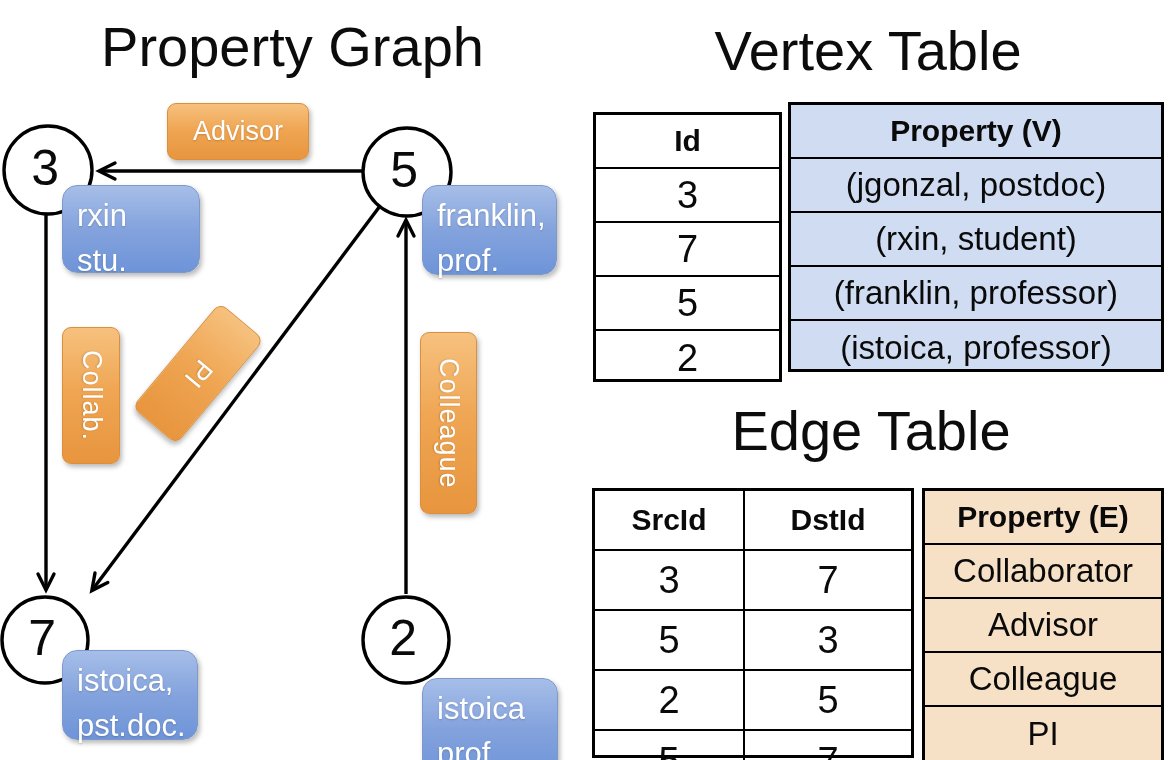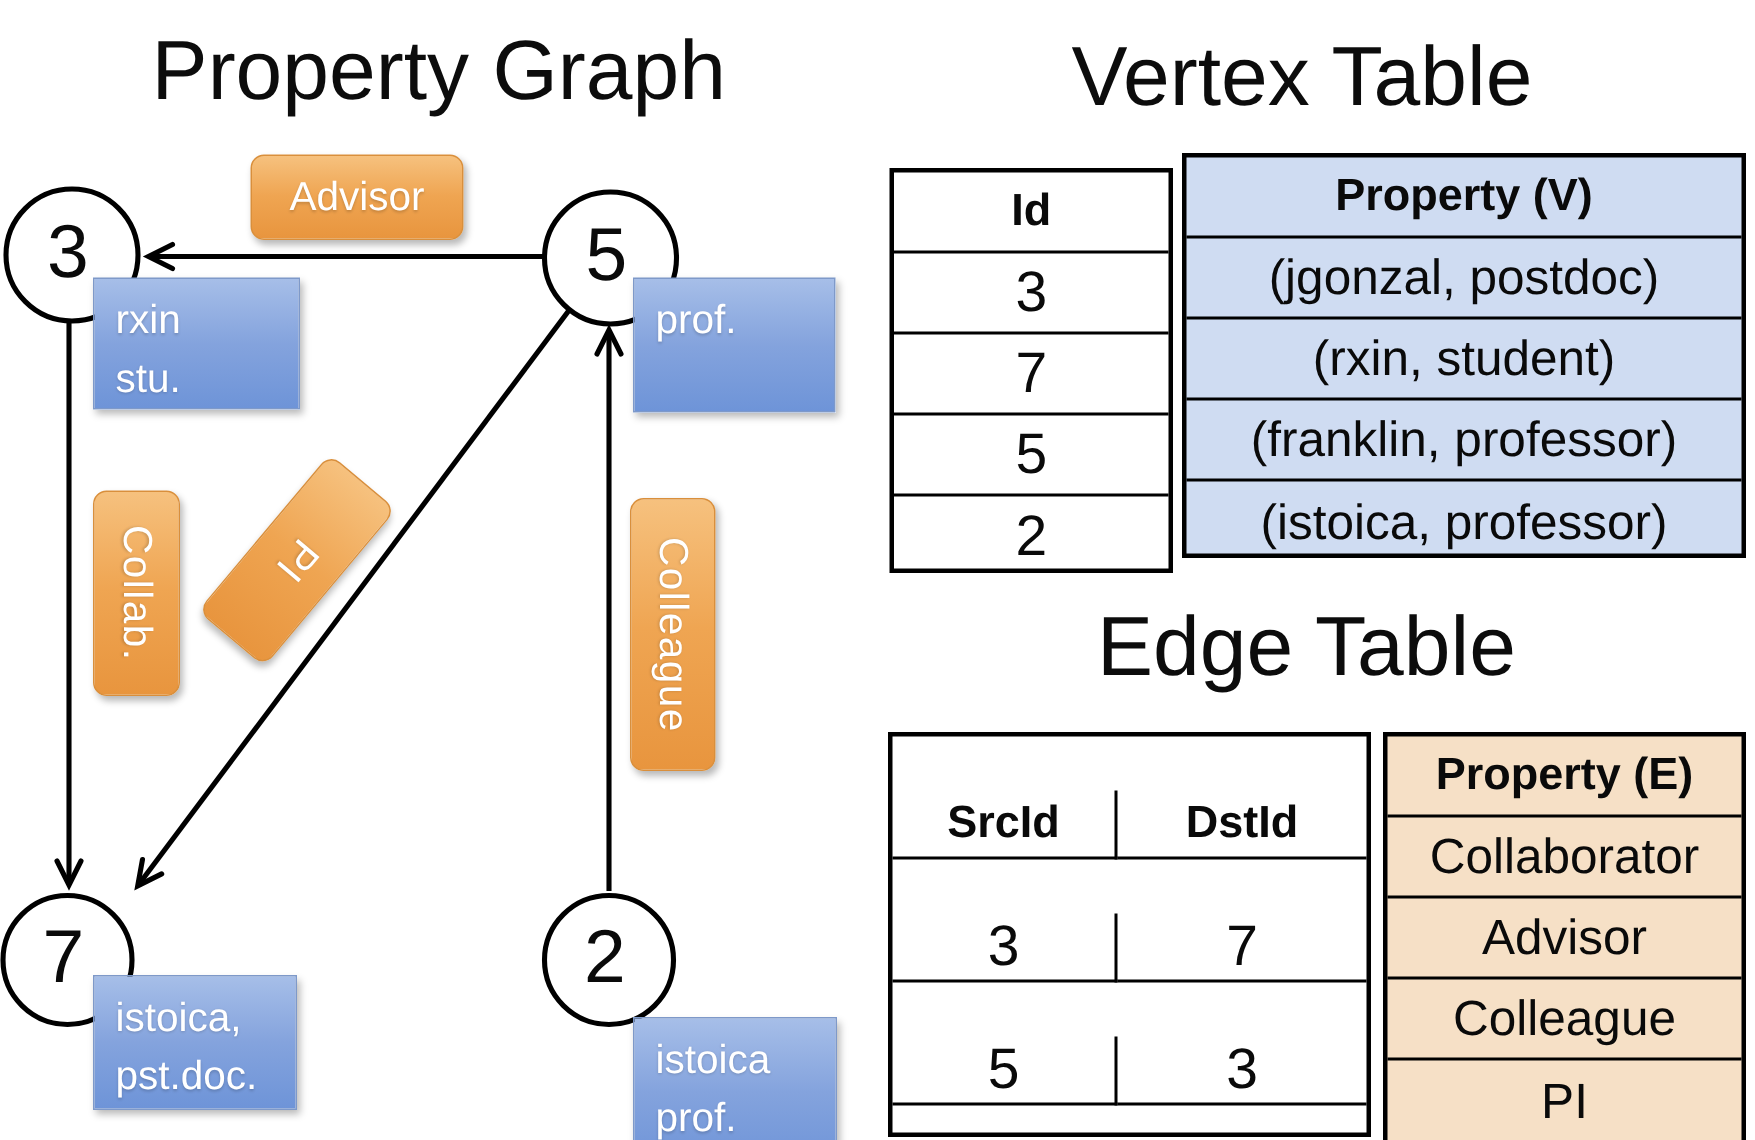--- a/index.html
+++ b/index.html
@@ -19,44 +19,44 @@
     background:linear-gradient(180deg,#f6c17e 0%,#efa552 48%,#e8953e 100%);
     border:1px solid #d98f3c;border-radius:9px;color:#ffffff;
     font-size:27px;font-weight:300;box-shadow:2px 3px 5px rgba(0,0,0,.28);
     text-shadow:0 1px 2px rgba(0,0,0,.18);
   }
   .elabel .vtext{writing-mode:vertical-rl;letter-spacing:1px;}
   
   .vbox{
     position:absolute;box-sizing:border-box;
     background:linear-gradient(180deg,#a6bee8 0%,#84a3dd 50%,#6e94d8 100%);
-    border:1.5px solid #7e99c9;border-radius:0;color:#ffffff;
-    font-size:27px;font-weight:300;line-height:1.45;padding:8px 4px 0 14px;
+    border:1.5px solid #7e99c9;border-radius:15px;color:#ffffff;
+    font-size:31px;font-weight:300;line-height:1.45;padding:8px 4px 0 14px;
     box-shadow:2px 3px 5px rgba(0,0,0,.28);text-shadow:0 1px 2px rgba(0,0,0,.18);
   }
   .vbox span{display:block;white-space:nowrap;}
   
   .tcol{position:absolute;box-sizing:border-box;border:3px solid #000;background:#fff;}
   .tcol .tcell{
     box-sizing:border-box;height:54px;display:flex;align-items:center;justify-content:center;
     border-bottom:2px solid #000;white-space:nowrap;
   }
   .tcol .tcell:last-child{border-bottom:none;}
   .fill-blue{background:#cfdcf2;}
   .fill-tan{background:#f6e0c6;}
   .hdr{font-size:30px;font-weight:700;}
   .num{font-size:38px;font-weight:300;}
   .prop{font-size:33px;font-weight:300;}
   .etable{
     position:absolute;box-sizing:border-box;border:3px solid #000;background:#fff;
     display:grid;grid-template-columns:150px 166px;
   }
   .etable .tcell{
-    box-sizing:border-box;height:46px;display:flex;align-items:center;justify-content:center;
-    border-bottom:2px solid #000;white-space:nowrap;margin-top:36px;
+    box-sizing:border-box;height:60px;display:flex;align-items:center;justify-content:center;
+    border-bottom:2px solid #000;white-space:nowrap;
   }
   .etable .tcell.colsep{border-right:2px solid #000;}
   .etable .tcell.lastrow{border-bottom:none;}
 </style>
 </head>
 <body>
 
 <div class="slide">
 
   <div class="title" style="left:0px;top:14px;width:585px;">Property Graph</div>
@@ -95,20 +95,21 @@
   </div>
   <div class="elabel" style="left:420px;top:332px;width:55px;height:180px;">
     <span class="vtext">Colleague</span>
   </div>
 
   <div class="vbox" style="left:62px;top:185px;width:138px;height:88px;">
     <span>rxin</span>
     <span>stu.</span>
   </div>
   <div class="vbox" style="left:422px;top:185px;width:135px;height:90px;">
+    <span>franklin,</span>
     <span>prof.</span>
   </div>
   <div class="vbox" style="left:62px;top:650px;width:136px;height:90px;">
     <span>istoica,</span>
     <span>pst.doc.</span>
   </div>
   <div class="vbox" style="left:422px;top:678px;width:136px;height:100px;">
     <span>istoica</span>
     <span>prof.</span>
   </div>

